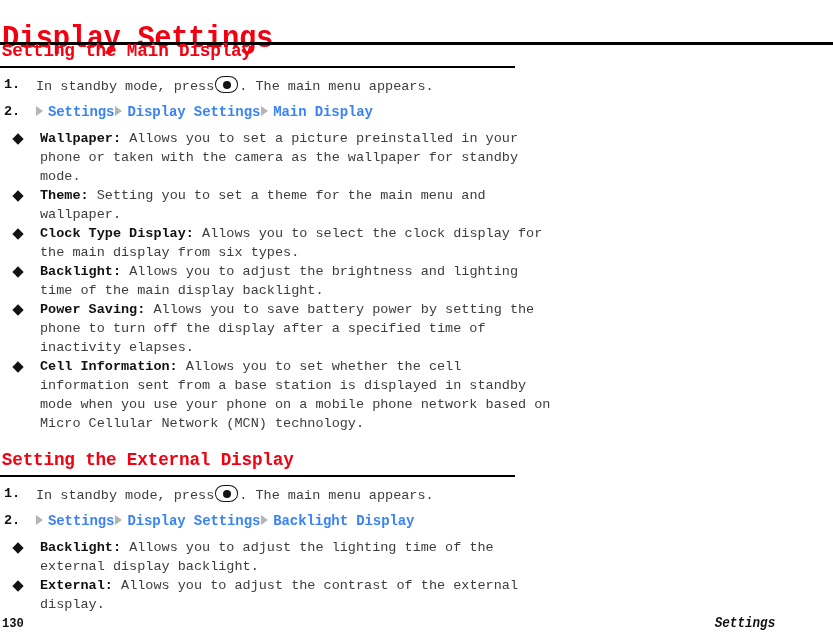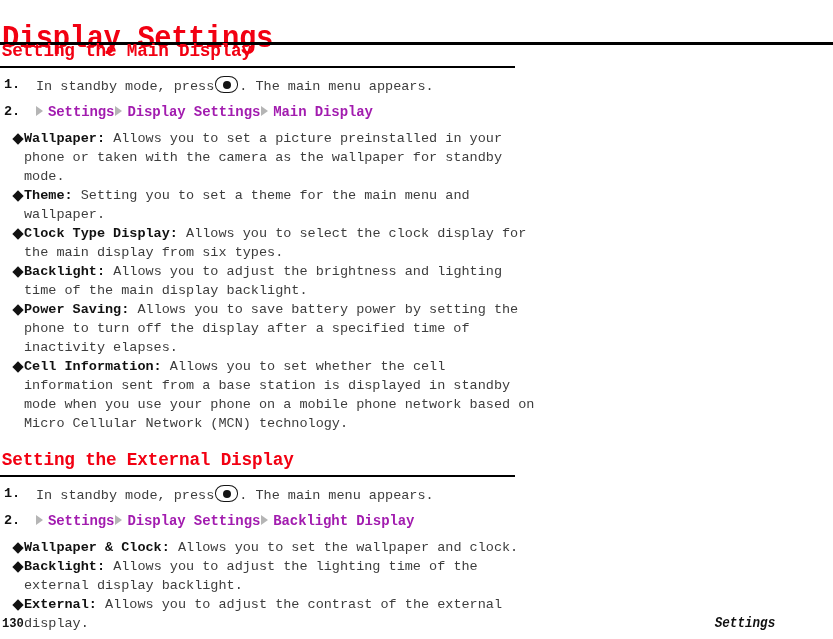--- a/index.html
+++ b/index.html
@@ -123,21 +123,21 @@
     margin-left: -4px;
     margin-top: -4px;
     background: #141414;
     border-radius: 50%;
   }
 
   
   .path {
     font-weight: bold;
     font-size: 14px;
-    color: #a21caf;
+    color: #3b82f6;
     letter-spacing: -0.1px;
   }
   .tri {
     display: inline-block;
     width: 0;
     height: 0;
     border-top: 5px solid transparent;
     border-bottom: 5px solid transparent;
     border-left: 7px solid #b5b5b5;
     vertical-align: 0px;
@@ -152,21 +152,21 @@
 
   
   .bullet-list {
     margin: 0;
     padding: 0;
     list-style: none;
     margin-top: 4px;
   }
   .bullet-item {
     position: relative;
-    padding-left: 24px;
+    padding-left: 40px;
     font-size: 13.5px;
     line-height: 19px;
     color: #3d3d3d;
     margin-bottom: 0px;
     max-width: 512px;
   }
   .diamond {
     position: absolute;
     left: 14px;
     top: 6px;
@@ -284,25 +284,20 @@
       <div class="step">
         <span class="step-num">2.</span>
         <span class="path">
           <span class="tri"></span><span class="path-item">Settings</span><span class="tri"></span><span class="path-item">Display Settings</span><span class="tri"></span><span class="path-item">Backlight Display</span>
         </span>
       </div>
 
       <ul class="bullet-list">
         <li class="bullet-item">
           <span class="diamond"></span>
-          <span class="bi-label">Wallpaper &amp; Clock:</span>
-          <span class="bi-desc">Allows you to set the wallpaper and clock.</span>
-        </li>
-        <li class="bullet-item">
-          <span class="diamond"></span>
           <span class="bi-label">Backlight:</span>
           <span class="bi-desc">Allows you to adjust the lighting time of the external display backlight.</span>
         </li>
         <li class="bullet-item">
           <span class="diamond"></span>
           <span class="bi-label">External:</span>
           <span class="bi-desc">Allows you to adjust the contrast of the external display.</span>
         </li>
       </ul>
     </div>

